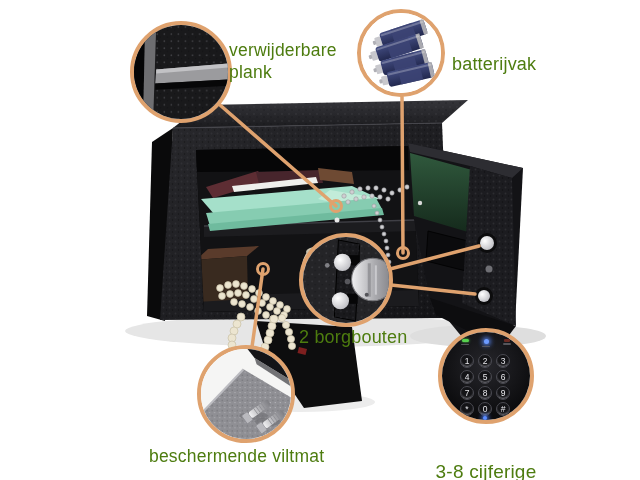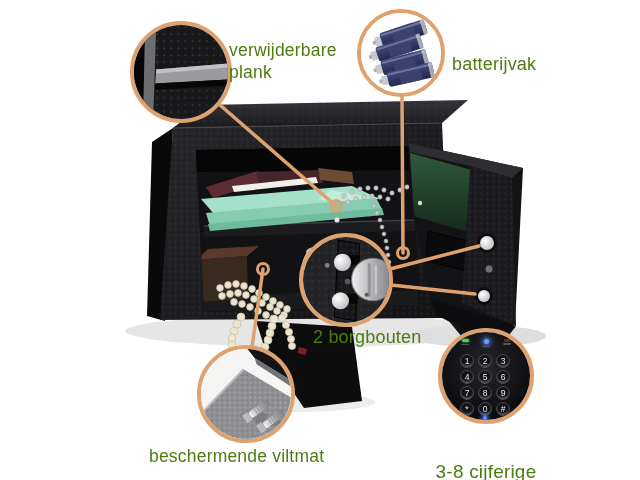--- a/index.html
+++ b/index.html
@@ -12,21 +12,21 @@
   .co svg{display:block;width:100%;height:100%;}
   .co-a{left:130px;top:21px;width:102px;height:102px;}
   .co-b{left:357px;top:9px;width:88px;height:88px;}
   .co-c{left:299px;top:233px;width:94px;height:94px;}
   .co-d{left:197px;top:345px;width:98px;height:98px;}
   .co-e{left:438px;top:328px;width:96px;height:96px;}
   
   .lbl{position:absolute;color:#4d7c0f;font-weight:500;letter-spacing:.2px;}
   .lbl-shelf{left:229px;top:39px;width:128px;font-size:17.5px;line-height:22px;}
   .lbl-batt{left:452px;top:54px;font-size:18px;}
-  .lbl-bolts{left:299px;top:327px;font-size:18px;margin-left:14px;}
+  .lbl-bolts{left:299px;top:327px;font-size:18px;}
   .lbl-mat{left:149px;top:446px;width:195px;font-size:17.5px;}
   .lbl-pin{left:424px;top:429px;width:124px;text-align:center;font-size:19px;line-height:21px;margin-top:32px;}
   
   .kp{position:absolute;inset:0;background:radial-gradient(circle at 50% 38%,#26262b,#0c0c0e 72%);}
   .leds{position:absolute;left:19px;top:7px;width:50px;display:flex;justify-content:space-between;}
   .ledw{display:flex;flex-direction:column;align-items:center;gap:1.5px;}
   .led{display:block;}
   .led.g{width:7px;height:3px;border-radius:1.5px;background:#57d24f;box-shadow:0 0 3px #57d24f;}
   .led.b{width:5px;height:5px;border-radius:50%;background:#6d9bff;box-shadow:0 0 5px 1.5px rgba(90,140,255,.95);}
   .led.r{width:6px;height:2.5px;border-radius:1px;background:#6b2a22;}

